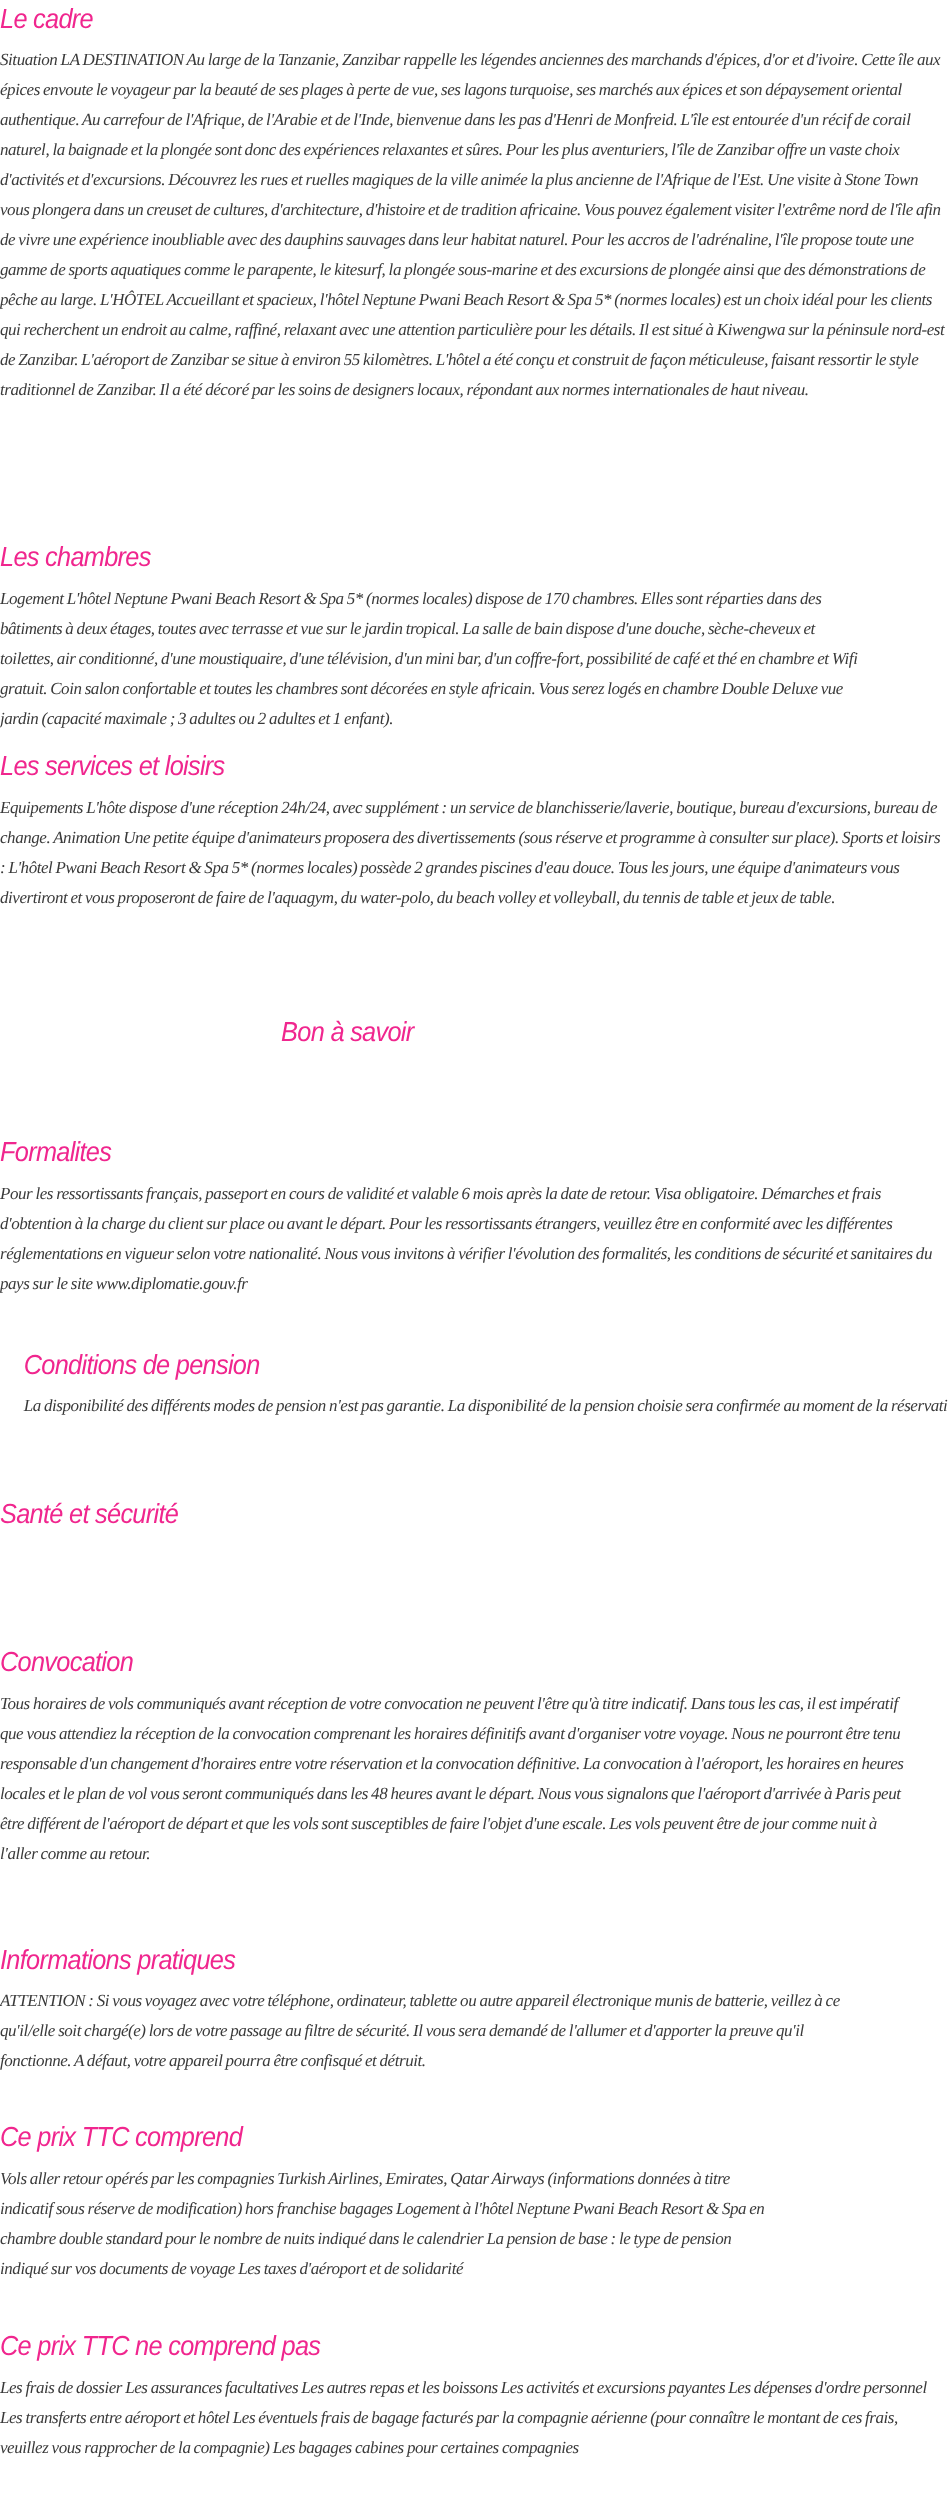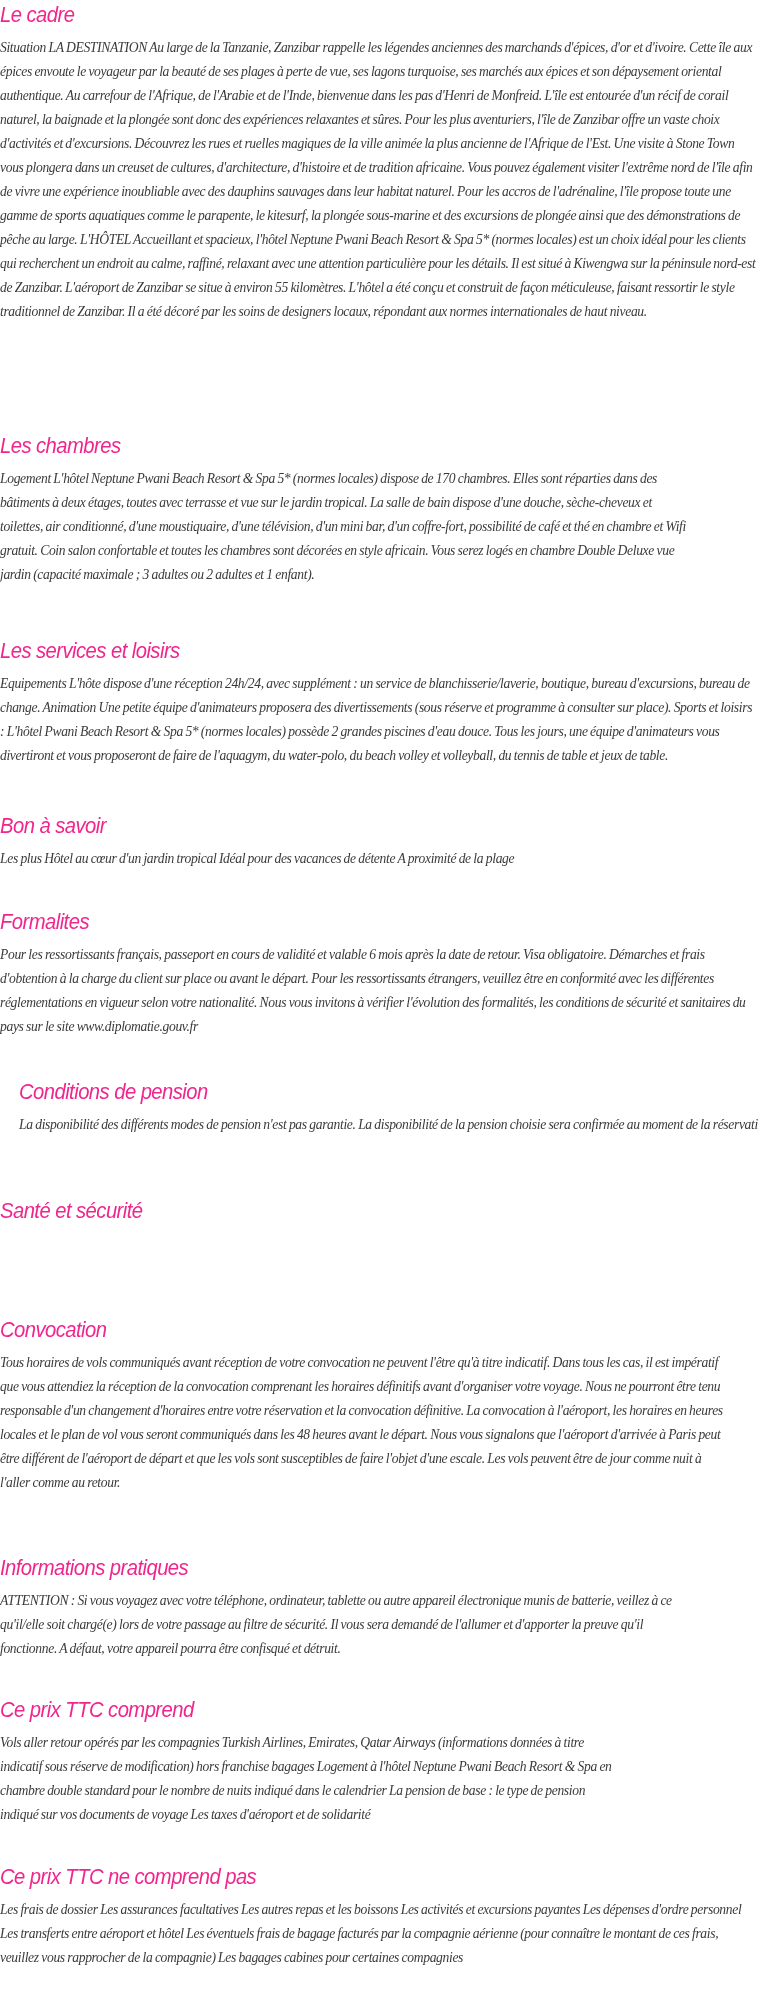--- a/index.html
+++ b/index.html
@@ -52,28 +52,27 @@
   <section class="section" style="position:absolute; top:0; left:0; width:758px;">
     <h2 class="section-title">Le cadre</h2>
     <p class="section-body">Situation LA DESTINATION Au large de la Tanzanie, Zanzibar rappelle les légendes anciennes des marchands d'épices, d'or et d'ivoire. Cette île aux épices envoute le voyageur par la beauté de ses plages à perte de vue, ses lagons turquoise, ses marchés aux épices et son dépaysement oriental authentique. Au carrefour de l'Afrique, de l'Arabie et de l'Inde, bienvenue dans les pas d'Henri de Monfreid. L'île est entourée d'un récif de corail naturel, la baignade et la plongée sont donc des expériences relaxantes et sûres. Pour les plus aventuriers, l'île de Zanzibar offre un vaste choix d'activités et d'excursions. Découvrez les rues et ruelles magiques de la ville animée la plus ancienne de l'Afrique de l'Est. Une visite à Stone Town vous plongera dans un creuset de cultures, d'architecture, d'histoire et de tradition africaine. Vous pouvez également visiter l'extrême nord de l'île afin de vivre une expérience inoubliable avec des dauphins sauvages dans leur habitat naturel. Pour les accros de l'adrénaline, l'île propose toute une gamme de sports aquatiques comme le parapente, le kitesurf, la plongée sous-marine et des excursions de plongée ainsi que des démonstrations de pêche au large. L'HÔTEL Accueillant et spacieux, l'hôtel Neptune Pwani Beach Resort &amp; Spa 5* (normes locales) est un choix idéal pour les clients qui recherchent un endroit au calme, raffiné, relaxant avec une attention particulière pour les détails. Il est situé à Kiwengwa sur la péninsule nord-est de Zanzibar. L'aéroport de Zanzibar se situe à environ 55 kilomètres. L'hôtel a été conçu et construit de façon méticuleuse, faisant ressortir le style traditionnel de Zanzibar. Il a été décoré par les soins de designers locaux, répondant aux normes internationales de haut niveau.</p>
   </section>
 
   <section class="section" style="position:absolute; top:431px; left:0; width:696px;">
     <h2 class="section-title">Les chambres</h2>
     <p class="section-body">Logement L'hôtel Neptune Pwani Beach Resort &amp; Spa 5* (normes locales) dispose de 170 chambres. Elles sont réparties dans des bâtiments à deux étages, toutes avec terrasse et vue sur le jardin tropical. La salle de bain dispose d'une douche, sèche-cheveux et toilettes, air conditionné, d'une moustiquaire, d'une télévision, d'un mini bar, d'un coffre-fort, possibilité de café et thé en chambre et Wifi gratuit. Coin salon confortable et toutes les chambres sont décorées en style africain. Vous serez logés en chambre Double Deluxe vue jardin (capacité maximale ; 3 adultes ou 2 adultes et 1 enfant).</p>
   </section>
 
-  <section class="section" style="position:absolute; top:636px; left:0; width:758px;">
+  <section class="section" style="position:absolute; top:598px; left:0; width:758px;">
     <h2 class="section-title">Les services et loisirs</h2>
     <p class="section-body">Equipements L'hôte dispose d'une réception 24h/24, avec supplément : un service de blanchisserie/laverie, boutique, bureau d'excursions, bureau de change. Animation Une petite équipe d'animateurs proposera des divertissements (sous réserve et programme à consulter sur place). Sports et loisirs : L'hôtel Pwani Beach Resort &amp; Spa 5* (normes locales) possède 2 grandes piscines d'eau douce. Tous les jours, une équipe d'animateurs vous divertiront et vous proposeront de faire de l'aquagym, du water-polo, du beach volley et volleyball, du tennis de table et jeux de table.</p>
   </section>
 
-  <section class="section" style="position:absolute; top:811px; left:0; width:604px;">
+  <section class="section" style="position:absolute; top:811px; left:0; width:604px;text-align:center;">
     <h2 class="section-title">Bon à savoir</h2>
-    <p class="section-body">Les plus Hôtel au cœur d'un jardin tropical Idéal pour des vacances de détente A proximité de la plage</p>
   </section>
 
   <section class="section" style="position:absolute; top:907px; left:0; width:758px;">
     <h2 class="section-title">Formalites</h2>
     <p class="section-body">Pour les ressortissants français, passeport en cours de validité et valable 6 mois après la date de retour. Visa obligatoire. Démarches et frais d'obtention à la charge du client sur place ou avant le départ. Pour les ressortissants étrangers, veuillez être en conformité avec les différentes réglementations en vigueur selon votre nationalité. Nous vous invitons à vérifier l'évolution des formalités, les conditions de sécurité et sanitaires du pays sur le site www.diplomatie.gouv.fr</p>
   </section>
 
   <section class="section" style="position:absolute; top:1077px; left:0; width:758px;padding-left:19px;">
     <h2 class="section-title">Conditions de pension</h2>
     <p class="section-body">La disponibilité des différents modes de pension n'est pas garantie. La disponibilité de la pension choisie sera confirmée au moment de la réservation.</p>

